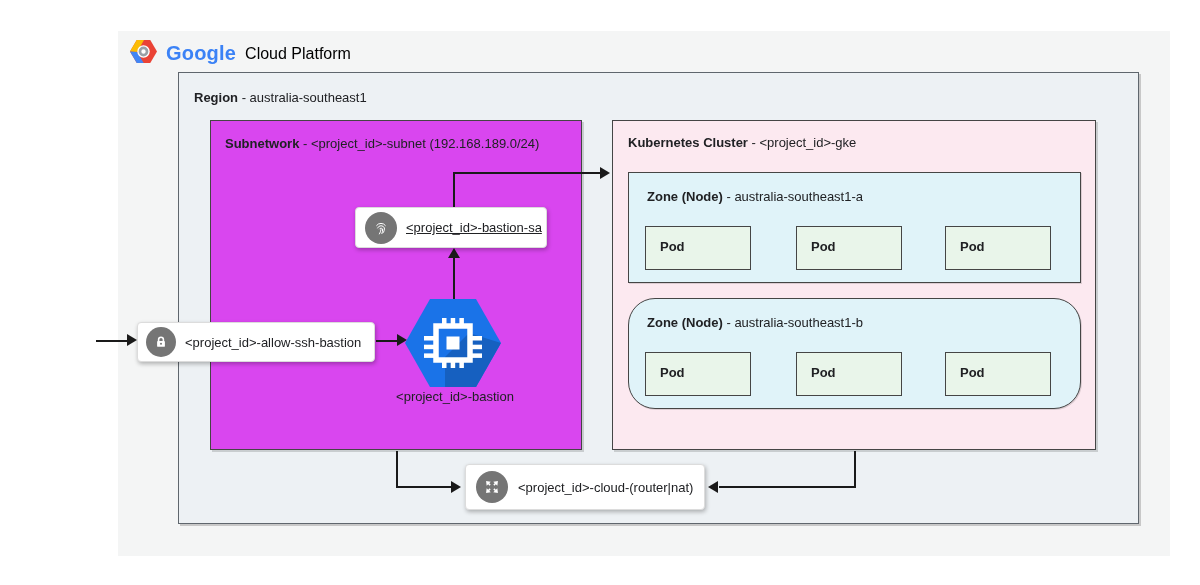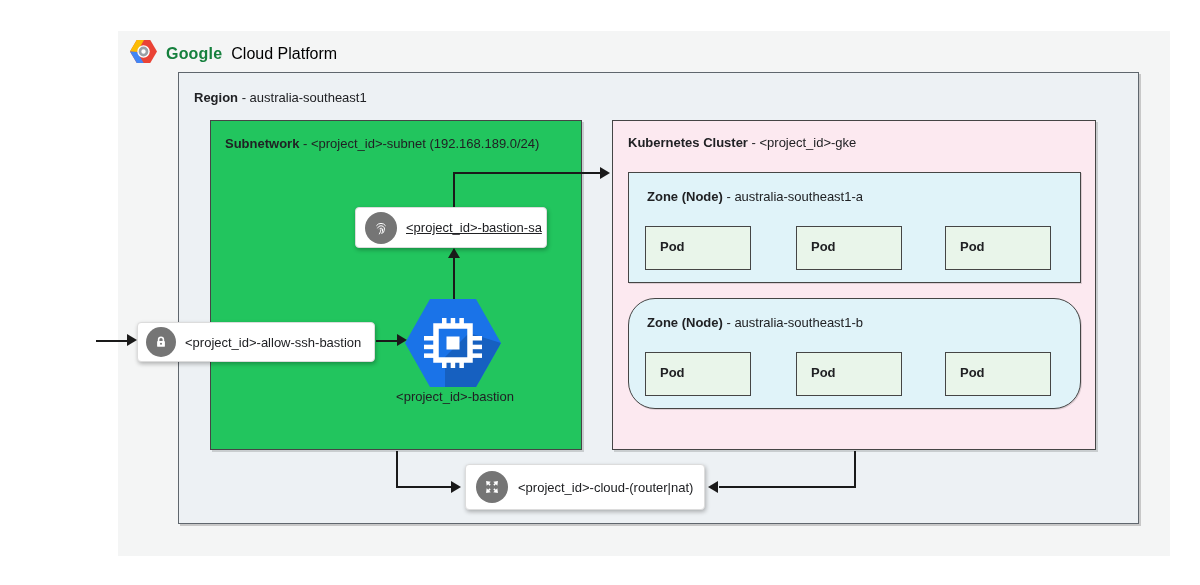--- a/index.html
+++ b/index.html
@@ -4,32 +4,32 @@
 <style>
   * { margin:0; padding:0; box-sizing:border-box; }
   html,body { background:#ffffff; }
   body { font-family:"Liberation Sans", sans-serif; color:#202124; }
   #canvas { position:relative; width:1200px; height:585px; overflow:hidden; background:#ffffff; }
 
   .panel { position:absolute; left:118px; top:31px; width:1052px; height:525px; background:#f4f5f5; }
 
   
   .gcp-logo { position:absolute; left:130px; top:40px; display:flex; align-items:center; gap:9px; }
-  .gcp-logo .brand { font-size:16px; font-weight:700; color:#15803d; letter-spacing:.2px; }
+  .gcp-logo .brand { font-size:20px; font-weight:700; color:#3b82f6; letter-spacing:.2px; }
   .gcp-logo .product { font-size:16px; font-weight:400; color:#000000; }
 
   
   .region { position:absolute; left:178px; top:72px; width:961px; height:452px;
             background:#edf1f4; border:1px solid #5f666d; box-shadow:2px 2px 0 rgba(0,0,0,.18); }
   .box-hdr { position:absolute; font-size:13px; }
   .box-hdr b { font-weight:700; }
   .region > .box-hdr { left:15px; top:17px; }
 
   .subnetwork { position:absolute; left:210px; top:120px; width:372px; height:330px;
-                background:#22c55e; border:1px solid #454545; box-shadow:2px 2px 0 rgba(0,0,0,.15); }
+                background:#d946ef; border:1px solid #454545; box-shadow:2px 2px 0 rgba(0,0,0,.15); }
   .subnetwork > .box-hdr { left:14px; top:15px; }
 
   .cluster { position:absolute; left:612px; top:120px; width:484px; height:330px;
              background:#fce9f0; border:1px solid #454545; box-shadow:2px 2px 0 rgba(0,0,0,.15); }
   .cluster > .box-hdr { left:15px; top:14px; }
 
   .zone { position:absolute; left:15px; width:453px; height:111px;
           background:#e0f3f9; border:1px solid #454545; box-shadow:1px 1px 0 rgba(0,0,0,.12); }
   .zone.a { top:51px; }
   .zone.b { top:177px;border-radius:27px; }

